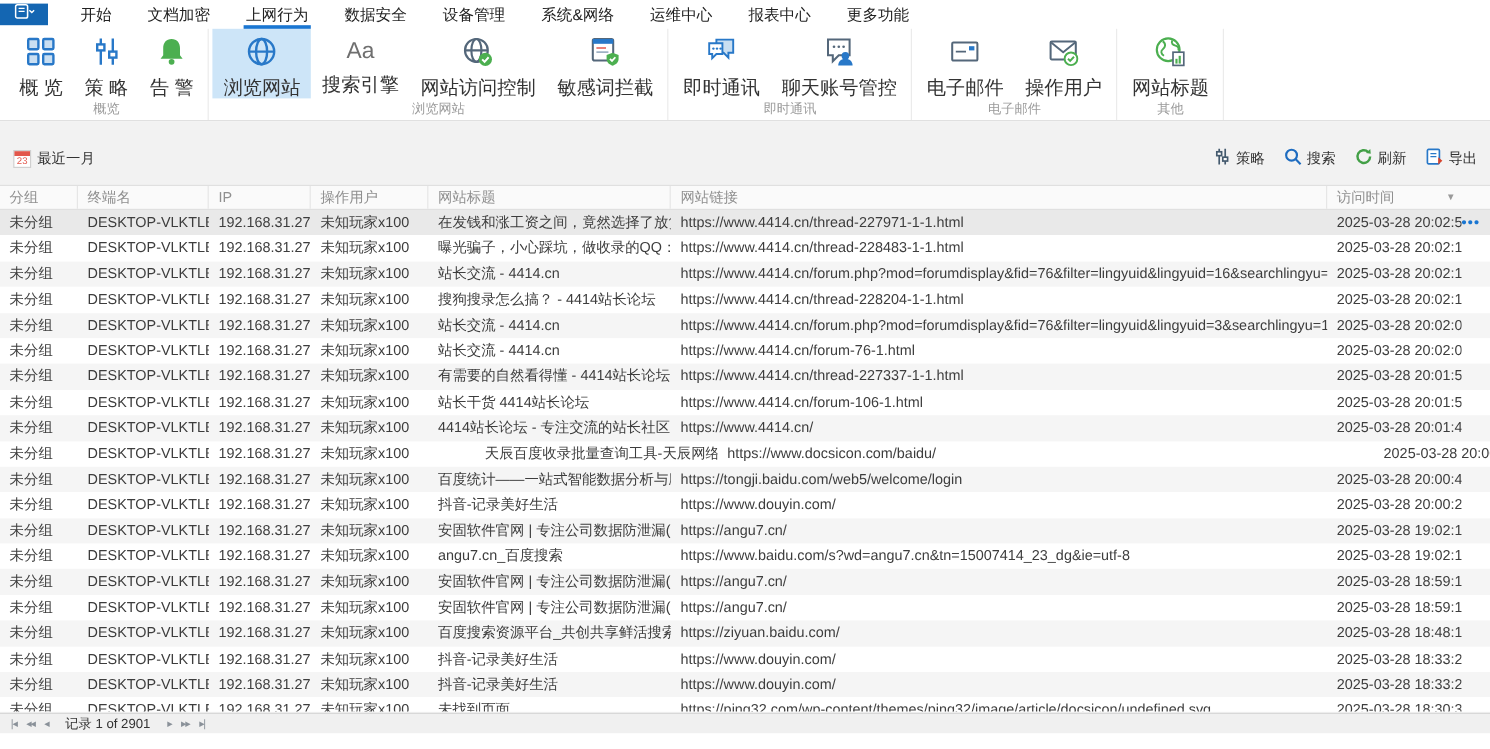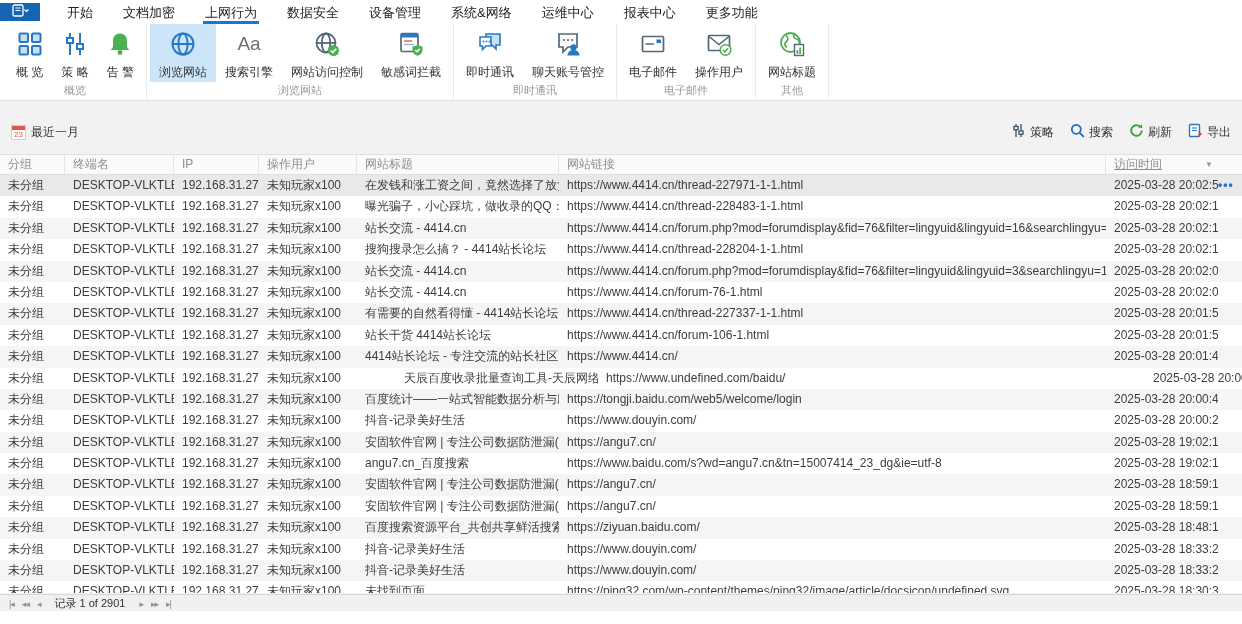--- a/index.html
+++ b/index.html
@@ -14,39 +14,39 @@
   .tab.active::after { content:""; position:absolute; left:13px; right:13px; bottom:0; height:3px; background:#1976d2; }
 
   
   .ribbon { height:77px; background:#fff; display:flex; border-bottom:1px solid #e0e0e0; padding-left:4px; }
   .rgroup { display:flex; flex-direction:column; border-right:1px solid #ebebeb; padding:0 3px; }
   .rbuttons { display:flex; align-items:stretch; flex:1; }
   .rbtn { display:flex; flex-direction:column; align-items:center; justify-content:flex-start; padding:6px 9px 0; cursor:pointer; height:58px; }
   .rbtn.active { background:#cde5f8; }
   .ricon { width:27px; height:27px; display:flex; align-items:center; justify-content:center; }
   .ricon svg { width:26px; height:26px; }
-  .rlabel { font-size:12px; color:#333; white-space:nowrap; margin-top:7px; }
+  .rlabel { font-size:16px; color:#333; white-space:nowrap; margin-top:7px; }
   .rgroup-label { text-align:center; font-size:11px; color:#9a9a9a; padding:1px 0 3px; }
   .aa-glyph { font-size:19px; color:#6f6f6f; line-height:1; }
 
   
   .content { position:absolute; top:101px; left:0; right:0; height:493px; background:#f2f2f2; }
   .filterbar { height:26px; margin-top:18px; display:flex; align-items:center; padding:0 11px; font-size:12px; color:#333; }
   .datefilter { display:flex; align-items:center; gap:5px; cursor:pointer; }
   .cal { width:15px; height:15px; background:#fff; border:1px solid #d0d0d0; position:relative; display:inline-block; }
   .cal-top { position:absolute; top:0; left:0; right:0; height:4px; background:#e2574c; }
   .cal-num { position:absolute; top:4px; left:0; right:0; text-align:center; font-size:8px; color:#e2574c; line-height:10px; }
   .filter-actions { margin-left:auto; display:flex; align-items:center; gap:16px; }
   .faction { display:flex; align-items:center; gap:4px; cursor:pointer; }
   .faction svg { width:15px; height:15px; }
 
   
   .thead { margin-top:9px; height:21px; background:#fafafa; border-top:1px solid #e0e0e0; border-bottom:1px solid #e0e0e0; display:flex; }
   .hcell { font-size:12px; color:#8f8f8f; line-height:19px; padding-left:8px; white-space:nowrap; overflow:hidden; flex-shrink:0; border-right:1px solid #e6e6e6; position:relative; cursor:pointer; }
-  .hcell:last-child { border-right:none;text-decoration:underline; }
+  .hcell:last-child { border-right:none; }
   .hdrop { position:absolute; right:5px; top:0; font-size:8px; color:#9a9a9a; line-height:19px; cursor:pointer; }
   .tbody { background:#fff; height:418px; overflow:hidden; }
   .trow { display:flex; height:21.4px; line-height:21.4px; font-size:12px; color:#3d3d3d; cursor:pointer; background:#fff; }
   .trow.alt { background:#f5f5f5; }
   .trow.selected { background:#e9e9e9; }
   .tcell { padding-left:8px; white-space:nowrap; overflow:hidden; flex-shrink:0; }
   .more-dots { color:#1976d2; font-weight:bold; letter-spacing:1px; font-size:12px; flex-shrink:0; cursor:pointer; }
 
   
   .pager { position:absolute; top:594px; left:0; right:0; height:17px; background:#f0f0f0; border-top:1px solid #d8d8d8; display:flex; align-items:center; font-size:11px; color:#333; padding-left:5px; }
@@ -385,21 +385,21 @@
         <div class="tcell" style="width: 202px;">4414站长论坛 - 专注交流的站长社区</div>
         <div class="tcell" style="width: 547px;">https://www.4414.cn/</div>
         <div class="tcell" style="width: 112px;">2025-03-28 20:01:43</div>
       </div>
       <div class="trow">
         <div class="tcell" style="width: 65px;">未分组</div>
         <div class="tcell" style="width: 109px;">DESKTOP-VLKTLE1</div>
         <div class="tcell" style="width: 85px;">192.168.31.27</div>
         <div class="tcell" style="width: 98px;">未知玩家x100</div>
         <div class="tcell" style="width: 202px; margin-left: 39px;">天辰百度收录批量查询工具-天辰网络</div>
-        <div class="tcell" style="width: 547px;">https://www.undefined.com/baidu/</div>
+        <div class="tcell" style="width: 547px;">https://www.docsicon.com/baidu/</div>
         <div class="tcell" style="width: 112px;">2025-03-28 20:00:44</div>
       </div>
       <div class="trow alt">
         <div class="tcell" style="width: 65px;">未分组</div>
         <div class="tcell" style="width: 109px;">DESKTOP-VLKTLE1</div>
         <div class="tcell" style="width: 85px;">192.168.31.27</div>
         <div class="tcell" style="width: 98px;">未知玩家x100</div>
         <div class="tcell" style="width: 202px;">百度统计——一站式智能数据分析与应用平台</div>
         <div class="tcell" style="width: 547px;">https://tongji.baidu.com/web5/welcome/login</div>
         <div class="tcell" style="width: 112px;">2025-03-28 20:00:40</div>

